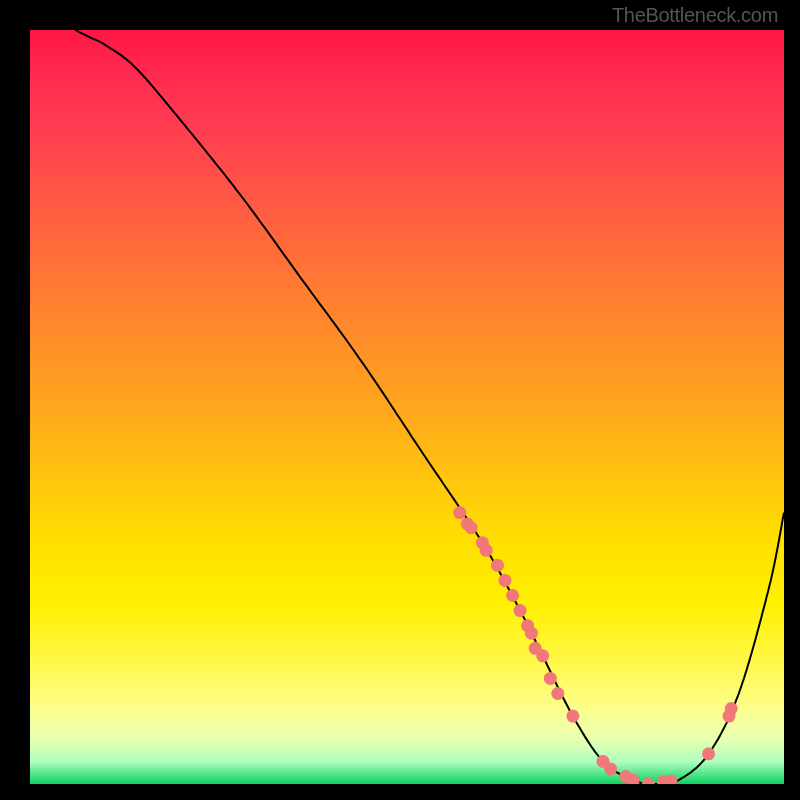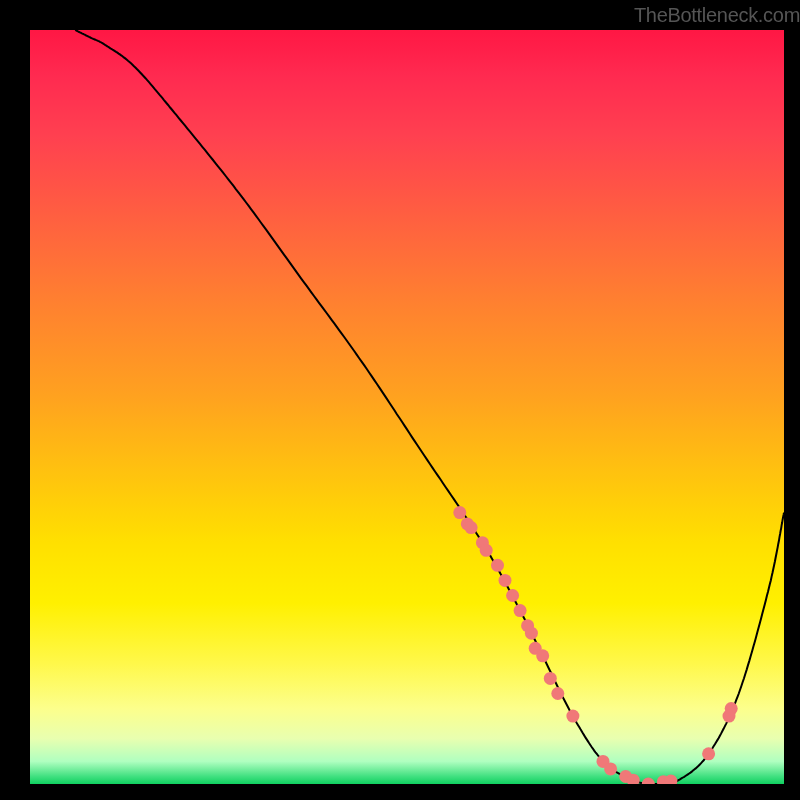--- a/index.html
+++ b/index.html
@@ -7,21 +7,21 @@
     width: 800px;
     height: 800px;
     background: #000;
     position: relative;
     font-family: Arial, Helvetica, sans-serif;
     overflow: hidden;
   }
   .watermark {
     position: absolute;
     top: 4px;
-    right: 0;
+    right: 22px;
     color: #555;
     font-size: 20px;
     font-weight: 500;
     letter-spacing: -0.3px;
     z-index: 20;
   }
   .plot-area {
     position: absolute;
     left: 30px;
     top: 30px;

